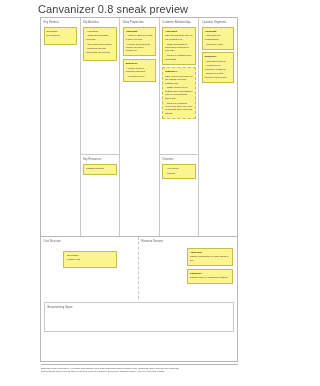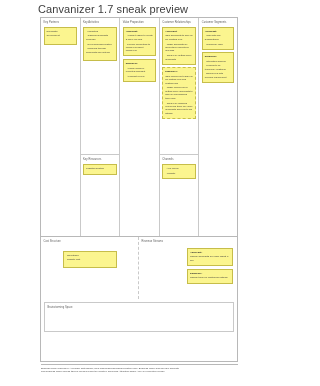--- a/index.html
+++ b/index.html
@@ -181,21 +181,21 @@
     line-height: 1.7;
     color: #4a4a4a;
     border-top: 0.7px solid #b8b8b8;
     padding-top: 1.5px;
   }
   .footer span { display: block; }
 </style>
 </head>
 <body>
 
-<div class="page-title">Canvanizer 1.7 sneak preview</div>
+<div class="page-title">Canvanizer 0.8 sneak preview</div>
 
 <div class="canvas">
 
   <div class="band-main">
 
     <div class="col col-kp">
       <div class="subcell cell-full">
         <div class="cell-head">Key Partners</div>
         <div class="cell-body">
           <div class="note note-mid">

